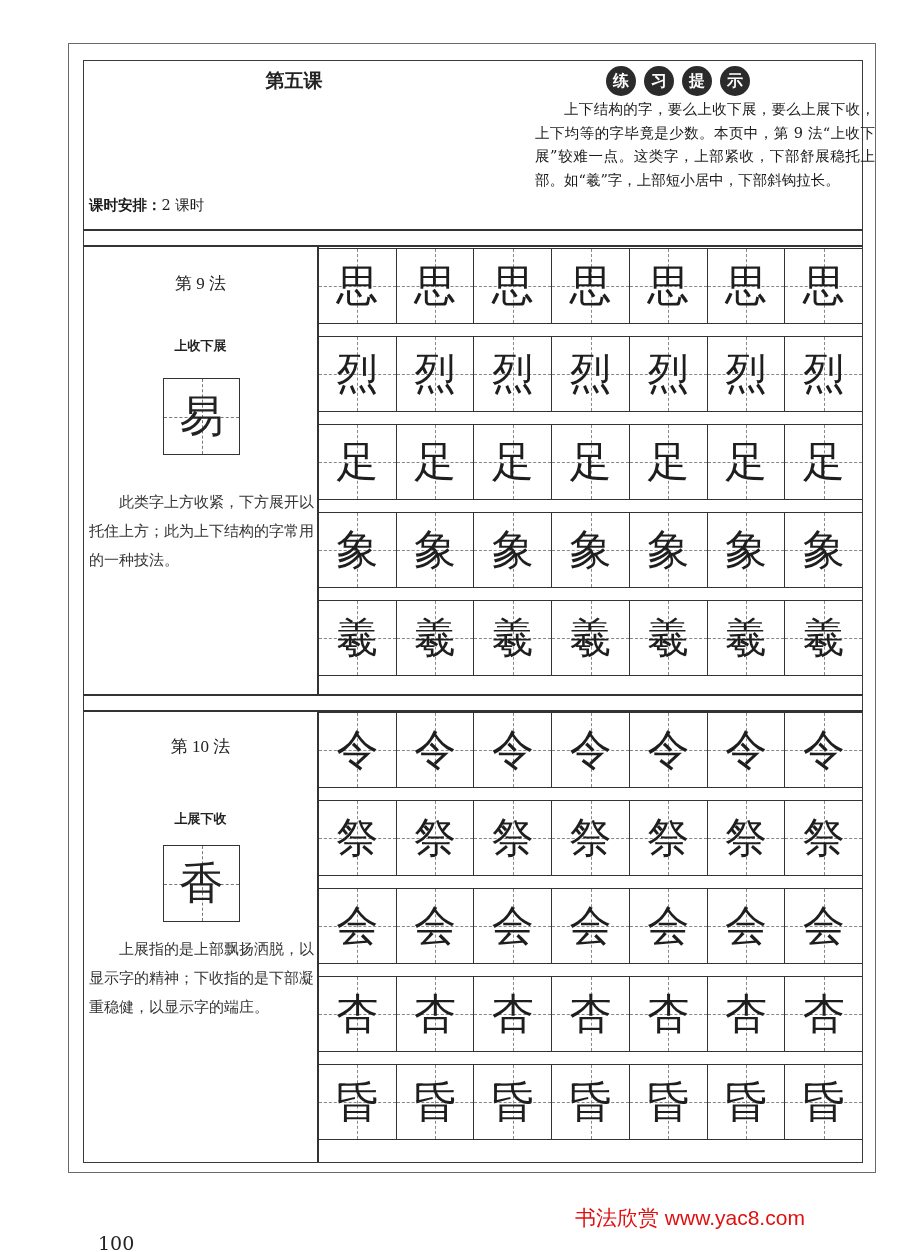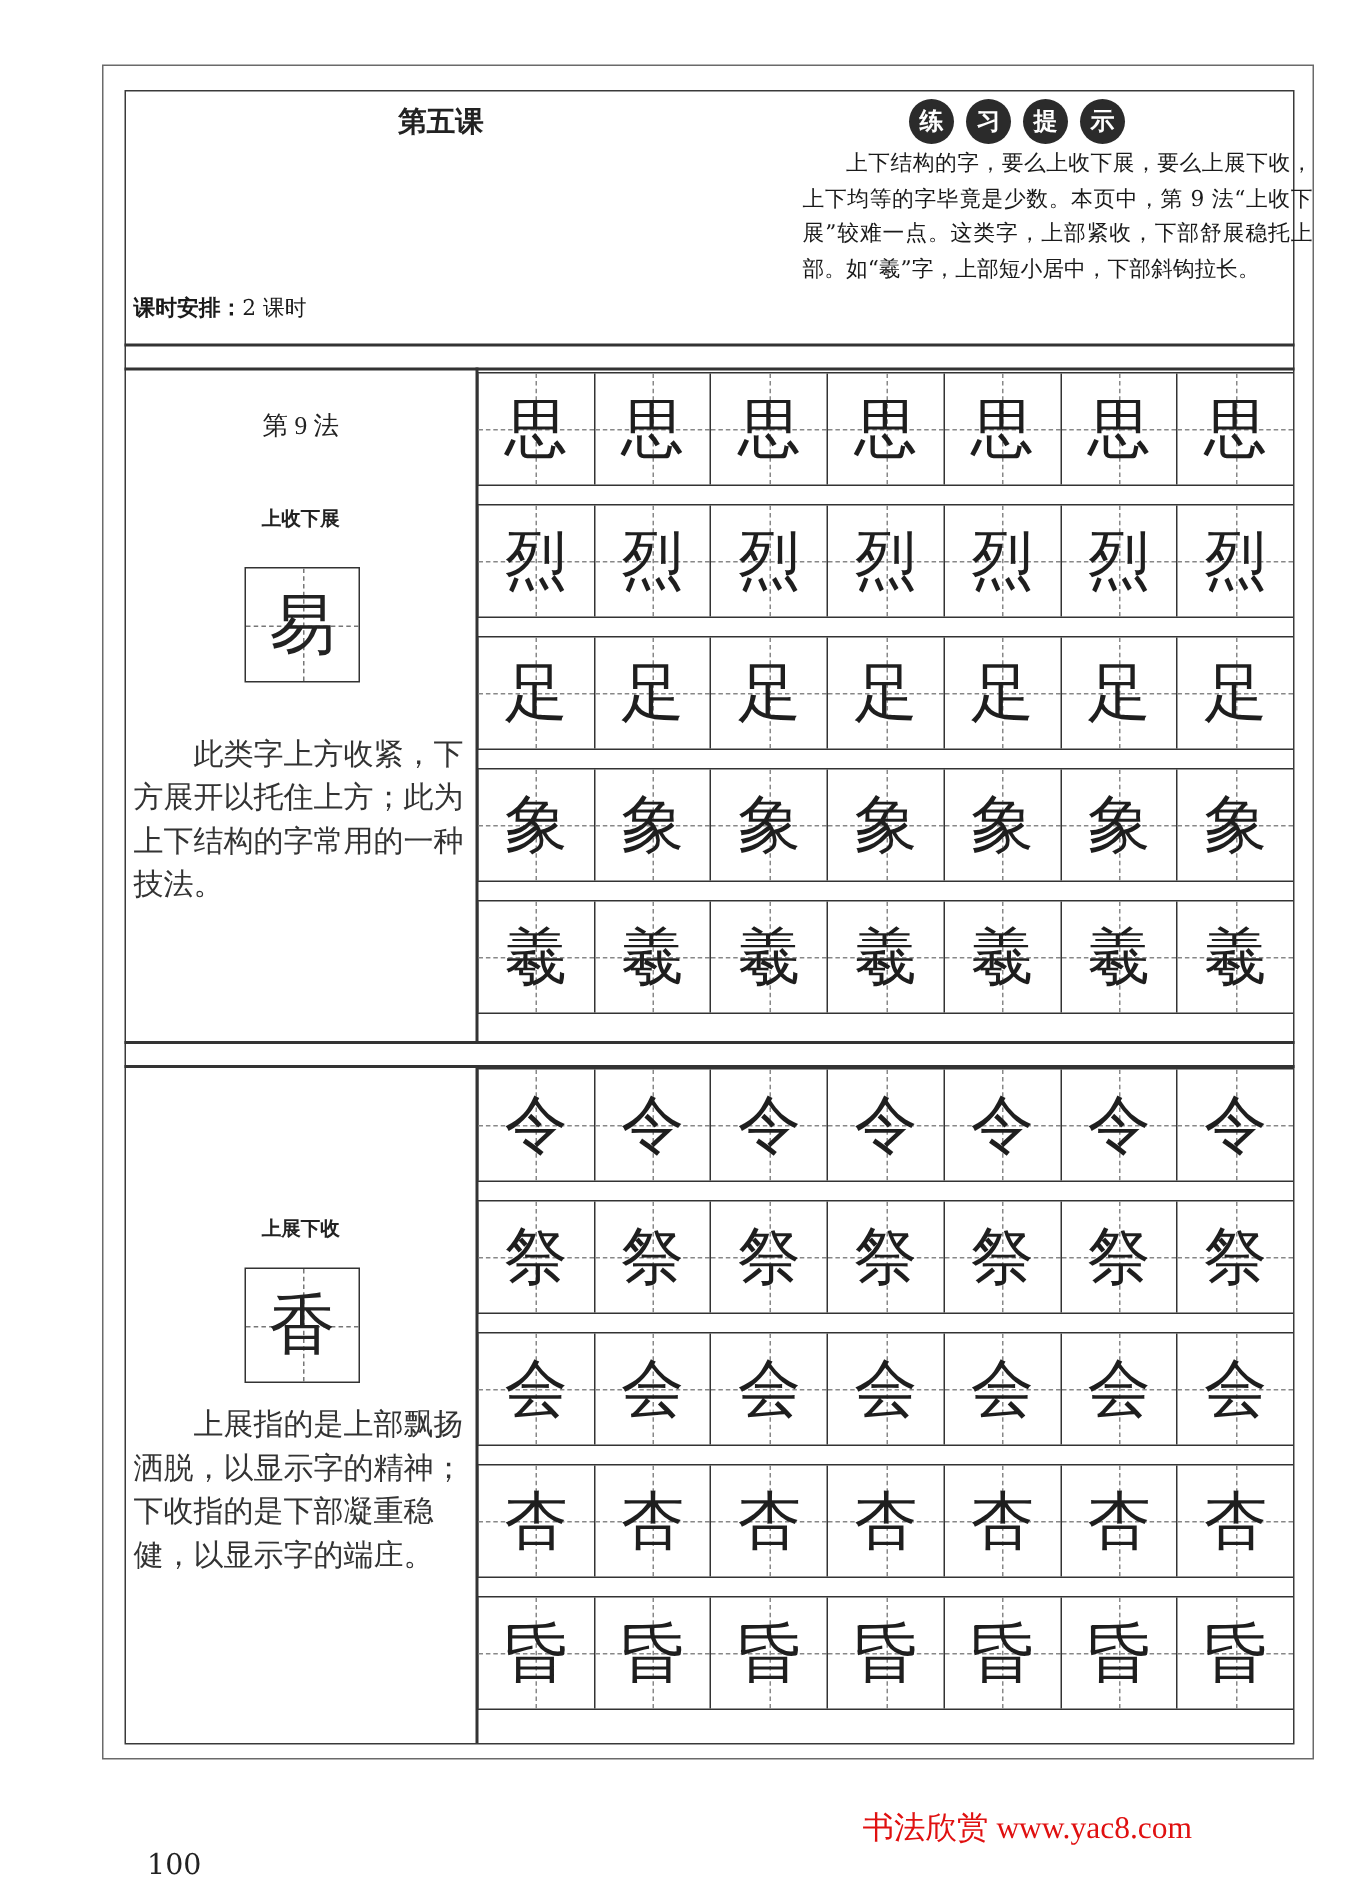--- a/index.html
+++ b/index.html
@@ -28,35 +28,35 @@
 
   
   .sec { position:absolute; left:83px; width:235px; }
   .method { position:absolute; left:0; width:235px; text-align:center; font-family:Liberation Serif, serif; font-size:17px; color:#222; }
   .rule-name { position:absolute; left:0; width:235px; text-align:center; font-family:"DejaVu Sans","Liberation Sans",sans-serif; font-size:13px; font-weight:bold; color:#222; }
   .sample { position:absolute; left:80px; width:77px; height:77px; border:1.3px solid #333; box-sizing:border-box; }
   .sample .gh { position:absolute; left:0; right:0; top:50%; border-top:1px dashed #777; }
   .sample .gv { position:absolute; top:0; bottom:0; left:50%; border-left:1px dashed #777; }
   .sample .ch { position:absolute; inset:0; display:flex; align-items:center; justify-content:center;
                 font-family:"DejaVu Serif","Liberation Serif",serif; font-size:44px; color:#222; }
-  .expl { position:absolute; left:6px; width:225px; font-size:20px; line-height:29px; text-indent:2em; color:#333; }
+  .expl { position:absolute; left:6px; width:225px; font-size:15px; line-height:29px; text-indent:2em; color:#333; }
 
   
   .vline { position:absolute; width:1.5px; background:#333; }
   .row { position:absolute; left:318px; width:544px; height:76px; display:flex;
          border-top:1.3px solid #333; border-bottom:1.3px solid #333; box-sizing:border-box; }
   .cell { position:relative; flex:1; border-left:1.3px solid #333; box-sizing:border-box; }
   .cell:first-child { border-left:1.3px solid #333; }
   .cell .gh { position:absolute; left:0; right:0; top:50%; border-top:1px dashed #888; }
   .cell .gv { position:absolute; top:0; bottom:0; left:50%; border-left:1px dashed #888; }
   .cell .ch { position:absolute; inset:0; display:flex; align-items:center; justify-content:center;
               font-family:"DejaVu Serif","Liberation Serif",serif; font-size:42px; color:#1e1e1e; }
 
   .page-num { position:absolute; left:98px; top:1232px; font-size:19px; color:#222; }
-  .watermark { position:absolute; left:575px; top:1204px; font-size:21px; color:#e01010; font-family:Liberation Serif, serif; letter-spacing:0; }
+  .watermark { position:absolute; left:575px; top:1204px; font-size:21px; color:#e01010; font-family:Liberation Sans, sans-serif; letter-spacing:0; }
 </style>
 </head>
 <body>
 
 <div class="outer"></div>
 <div class="inner"></div>
 
 <div class="hdr-left">
   <div class="lesson-title">第五课</div>
   <div class="sched">
@@ -87,20 +87,21 @@
   <div class="rule-name" style="top:92px;">上收下展</div>
   <div class="sample" style="top:133px;">
     <div class="gh"></div>
     <div class="gv"></div>
     <div class="ch">易</div>
   </div>
   <div class="expl" style="top:243px;">此类字上方收紧，下方展开以托住上方；此为上下结构的字常用的一种技法。</div>
 </div>
 
 <div class="sec" style="top:710px; height:452px;">
+  <div class="method" style="top:25px;">第 10 法</div>
   <div class="rule-name" style="top:100px;">上展下收</div>
   <div class="sample" style="top:135px;">
     <div class="gh"></div>
     <div class="gv"></div>
     <div class="ch">香</div>
   </div>
   <div class="expl" style="top:225px;">上展指的是上部飘扬洒脱，以显示字的精神；下收指的是下部凝重稳健，以显示字的端庄。</div>
 </div>
 
 <div id="grid-0">

